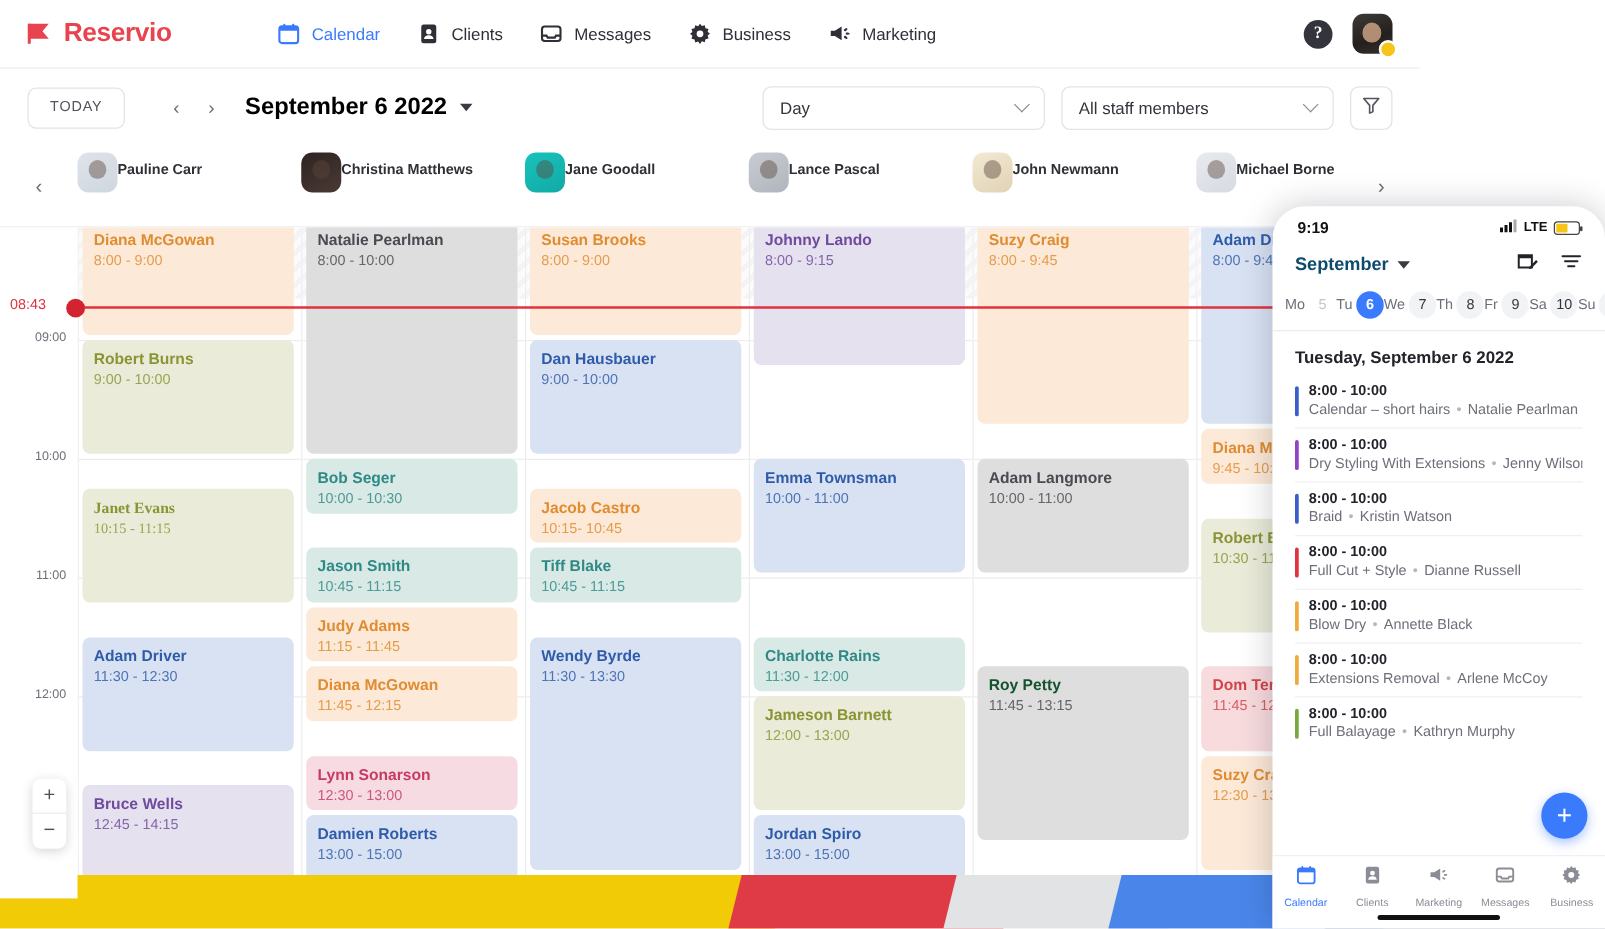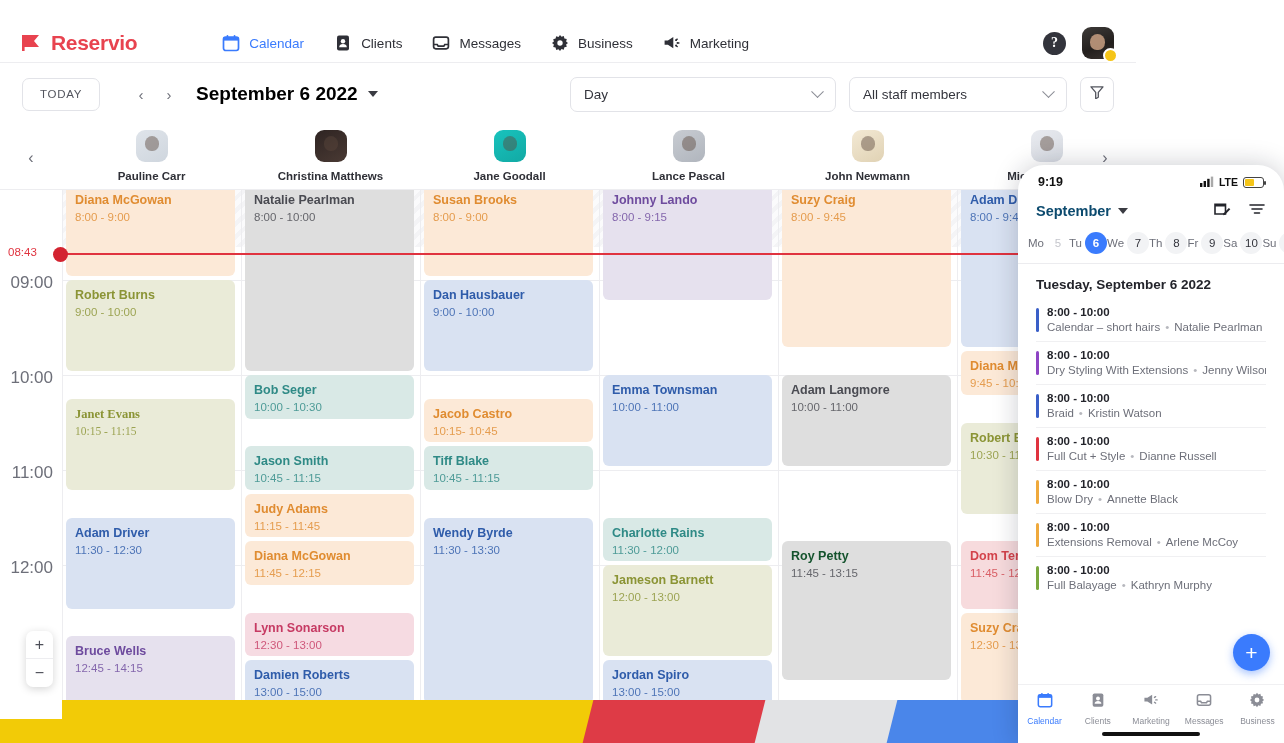--- a/index.html
+++ b/index.html
@@ -12,22 +12,22 @@
   #root { position: relative; width: 1284px; height: 743px; background:#fff; }
 
   
   .desktop {
     position:absolute; left:0; top:0; width:1136px; height:719px;
     background:#fff; border-radius: 0 0 14px 0; overflow:hidden;
   }
 
   
   .topnav {
-    height:39px; display:flex; align-items:center;
-    border-bottom:1px solid #ededf0; background:#fff; position:relative;margin-top:24px;
+    height:55px; display:flex; align-items:center;
+    border-bottom:1px solid #ededf0; background:#fff; position:relative;
   }
   .brand { display:flex; align-items:center; gap:7px; margin-left:22px; }
   .brand-flag { width:22px; height:18px; position:relative; }
   .brand-name { color:#e8434f; font-size:21px; font-weight:700; letter-spacing:-0.3px; }
 
   .navitems { display:flex; align-items:center; gap:30px; margin-left:85px; }
   .navitem { display:flex; align-items:center; gap:9px; cursor:pointer; }
   .navitem .lbl { font-size:13.5px; color:#2f3037; font-weight:500; }
   .navitem.active .lbl { color:#3a7bfd; }
   .nav-ico { width:18px; height:18px; display:block; }
@@ -64,42 +64,42 @@
   .datetitle { margin-left:14px; font-size:19px; font-weight:700; color:#000000;
     display:flex; align-items:center; gap:10px; cursor:pointer;}
   .caret-d { width:0;height:0;border-left:5px solid transparent;border-right:5px solid transparent;
     border-top:6px solid #3a3b42;}
   .tb-right { margin-left:auto; display:flex; align-items:center; gap:13px; }
   .selectbox {
     height:35px; border:1px solid #e2e3e8; border-radius:7px; background:#fff;
     display:flex; align-items:center; padding:0 13px; font-size:13.5px; color:#33343c;
     cursor:pointer; justify-content:space-between;
   }
-  .sel-day { width:266px;margin-left:22px; }
+  .sel-day { width:226px;margin-left:22px; }
   .sel-staff { width:218px; }
   .chev { width:9px;height:9px;border-right:1.6px solid #8b8d96;border-bottom:1.6px solid #8b8d96;
     transform:rotate(45deg) translate(-2px,-2px); }
   .filter-btn { width:34px;height:35px;border:1px solid #e2e3e8;border-radius:7px;background:#fff;
     display:flex;align-items:center;justify-content:center;cursor:pointer;}
 
   
   .staffhdr { height:65px; display:flex; align-items:flex-start; border-bottom:1px solid #ededf0;
     position:relative; background:#fff;}
   .staff-nav { width:62px; display:flex; align-items:center; justify-content:center;
     height:65px; color:#6d6f79; font-size:16px; cursor:pointer;}
   .staff-nav.right { position:absolute; right:0; top:0; width:62px; }
   .staffcols { display:flex; flex:1; }
-  .staffcol { flex:1; display:flex; flex-direction:column; align-items:center; padding-top:5px; cursor:pointer;}
+  .staffcol { flex:1; display:flex; flex-direction:row; align-items:flex-start; padding-top:5px; cursor:pointer;}
   .st-av { width:32px; height:32px; border-radius:9px; overflow:hidden; position:relative; }
   .st-name { margin-top:8px; font-size:11.5px; font-weight:700; color:#2f3037; white-space:nowrap;}
 
   
   .calwrap { position:relative; height:537px; display:flex; overflow:hidden; background:#fff;}
   .gutter { width:62px; position:relative; flex:none; background:#fff; z-index:4;}
-  .gutter .tick { position:absolute; right:9px; font-size:17px; color:#6d6f79;text-align:center; }
+  .gutter .tick { position:absolute; right:9px; font-size:10px; color:#6d6f79;text-align:center; }
   .gridcols { flex:1; display:flex; position:relative; }
   .gcol { flex:1; border-left:1px solid #ededf0; position:relative; }
   .hourline { position:absolute; left:0; right:0; height:1px; background:#ededf0; }
   .blocked { position:absolute; left:0; right:0; top:0; height:57px;
     background: repeating-linear-gradient(135deg,#f4f4f6 0 4px,#fbfbfc 4px 9px); }
 
   .ev { position:absolute; left:3px; right:6px; border-radius:6px; padding:8px 9px 0 9px;
     overflow:hidden; cursor:pointer;}
   .ev .n { font-size:12.5px; font-weight:700; line-height:15px; white-space:nowrap; overflow:hidden;}
   .ev .t { font-size:11.5px; line-height:15px; margin-top:2px; opacity:.82; white-space:nowrap;}

